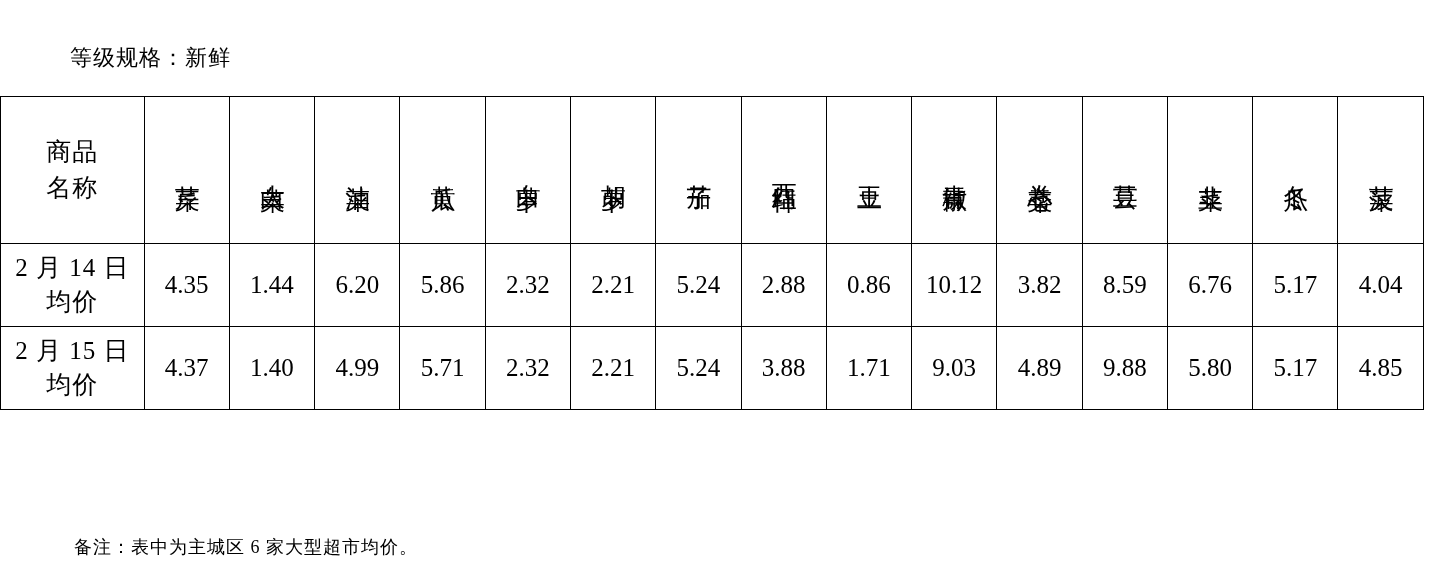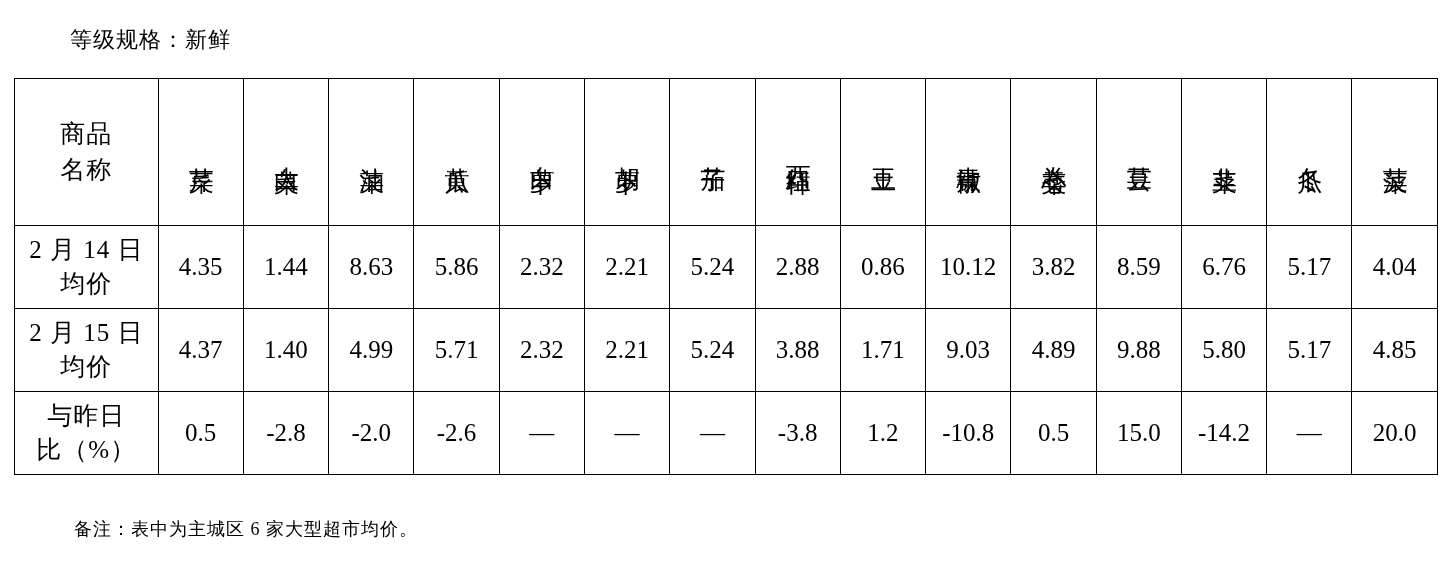--- a/index.html
+++ b/index.html
@@ -12,20 +12,21 @@
     background: #ffffff;
     font-family: "Liberation Serif", "DejaVu Serif", serif;
     color: #000000;
     overflow: hidden;
   }
   .page {
     position: relative;
     width: 1452px;
     height: 542px;
     box-sizing: border-box;
+    margin-top: 18px;
   }
   .header-row {
     position: absolute;
     top: 20px;
     left: 0;
     width: 1452px;
     height: 40px;
     display: flex;
     justify-content: space-between;
     align-items: center;
@@ -34,21 +35,21 @@
   }
   .header-left {
     margin-left: 70px;
   }
   .header-right {
     margin-right: 88px;
   }
   table.price-table {
     position: absolute;
     top: 78px;
-    left: 14px;
+    left: 0;
     width: 1424px;
     border-collapse: collapse;
     table-layout: fixed;
     padding-left: 32px;
   }
   table.price-table td,
   table.price-table th {
     border: 1.5px solid #000000;
     text-align: center;
     vertical-align: middle;
@@ -152,21 +153,21 @@
         <td><span class="vtext">菠菜</span></td>
       </tr>
 
       <tr class="data-row">
         <td class="rowlabel">
           <div>2 月 14 日</div>
           <div>均价</div>
         </td>
         <td class="val">4.35</td>
         <td class="val">1.44</td>
-        <td class="val">8.63</td>
+        <td class="val">6.20</td>
         <td class="val">5.86</td>
         <td class="val">2.32</td>
         <td class="val">2.21</td>
         <td class="val">5.24</td>
         <td class="val">2.88</td>
         <td class="val">0.86</td>
         <td class="val">10.12</td>
         <td class="val">3.82</td>
         <td class="val">8.59</td>
         <td class="val">6.76</td>
@@ -189,39 +190,18 @@
         <td class="val">3.88</td>
         <td class="val">1.71</td>
         <td class="val">9.03</td>
         <td class="val">4.89</td>
         <td class="val">9.88</td>
         <td class="val">5.80</td>
         <td class="val">5.17</td>
         <td class="val">4.85</td>
       </tr>
 
-      <tr class="data-row">
-        <td class="rowlabel">
-          <div>与昨日</div>
-          <div>比（%）</div>
-        </td>
-        <td class="val">0.5</td>
-        <td class="val">-2.8</td>
-        <td class="val">-2.0</td>
-        <td class="val">-2.6</td>
-        <td class="val">—</td>
-        <td class="val">—</td>
-        <td class="val">—</td>
-        <td class="val">-3.8</td>
-        <td class="val">1.2</td>
-        <td class="val">-10.8</td>
-        <td class="val">0.5</td>
-        <td class="val">15.0</td>
-        <td class="val">-14.2</td>
-        <td class="val">—</td>
-        <td class="val">20.0</td>
-      </tr>
     </tbody>
   </table>
 
   <div class="footnote">备注：表中为主城区 6 家大型超市均价。</div>
 
 </div>
 
 </body></html>

